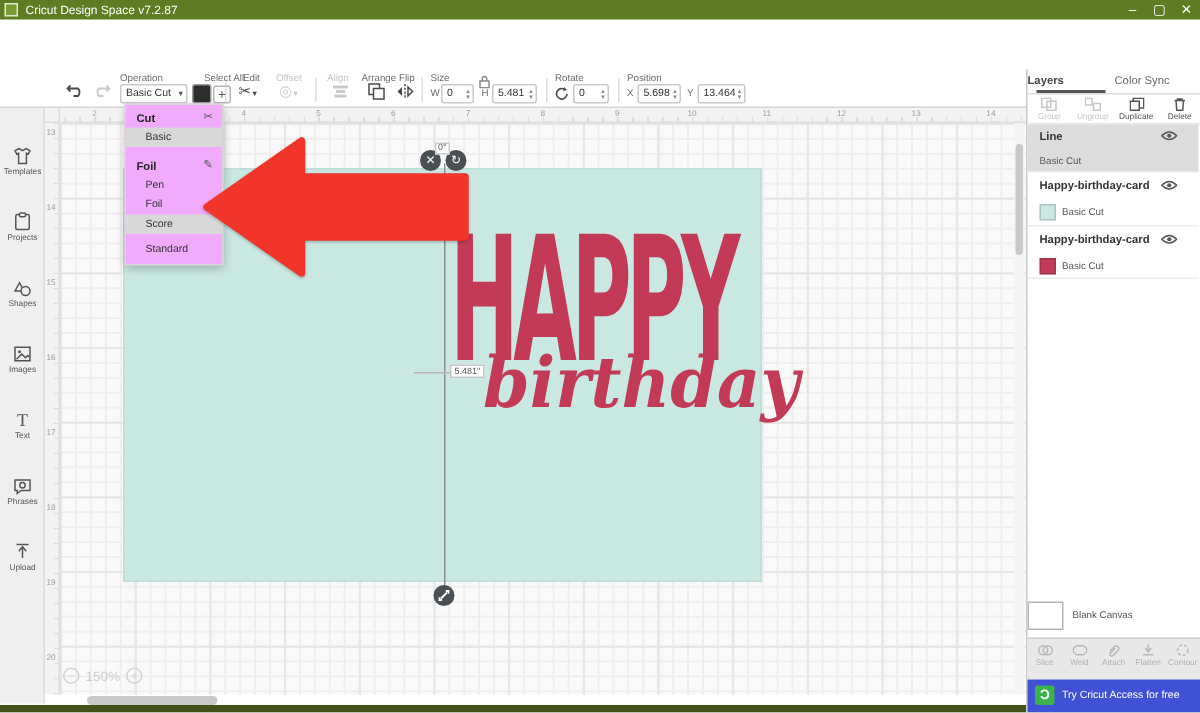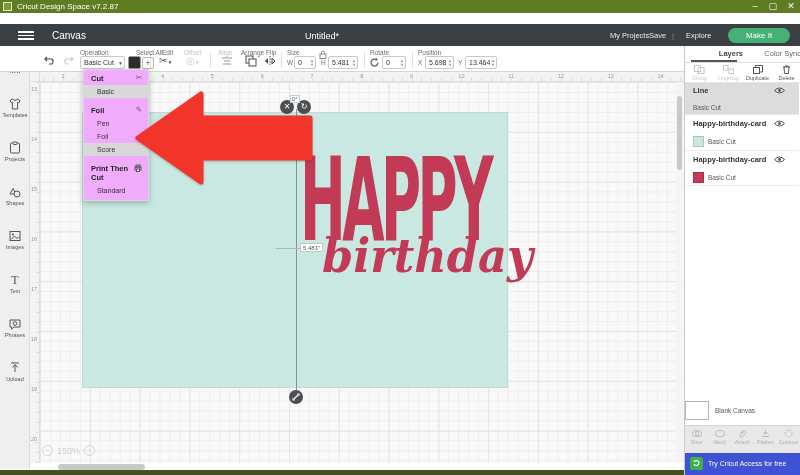--- a/index.html
+++ b/index.html
@@ -99,21 +99,21 @@
   .om-item { position:relative; padding:3px 6px 3px 13px; cursor:pointer; }
   .om-item.hl { background:#d8d8d8; }
   .om-item .om-sub { position:absolute; right:5px; top:3px; font-size:6px; color:#555; }
   .om-gap { height:4px; }
 
   
   #red-arrow { left:128px; top:86px; z-index:9; filter:drop-shadow(0 1px 1px rgba(0,0,0,0.25)); }
 
   
   #rpanel { left:684px; top:46px; width:116px; height:429px; background:#fff; border-left:1px solid #c9c9c9; z-index:5; }
-  .rtab { position:absolute; top:0; height:28px; font-size:7.5px; line-height:16px; text-align:right; cursor:pointer; }
+  .rtab { position:absolute; top:0; height:28px; font-size:7.5px; line-height:16px; text-align:left; cursor:pointer; }
   #tabs-border { position:absolute; left:0; top:16px; width:116px; height:1px; background:#ddd; }
   #tab-underline { position:absolute; left:6px; top:14px; width:46px; height:2px; background:#555; }
   .rp-act { position:absolute; top:19px; width:29px; text-align:center; cursor:pointer; }
   .rp-act .lab { font-size:5.5px; display:block; margin-top:1px; }
   .rp-act.en { color:#555; } .rp-act.en .lab { color:#555; }
   .rp-act.dis { color:#c6c6c6; } .rp-act.dis .lab { color:#c6c6c6; }
   #rp-actions-border { position:absolute; left:0; top:36px; width:116px; height:1px; background:#e5e5e5; }
   .layer-group { position:absolute; left:0; width:114px;text-align:center; }
   .layer-group.sel { background:#dcdcdc; }
   .layer-title { position:absolute; left:8px; top:3px; font-size:7.5px; font-weight:bold; color:#333; white-space:nowrap; }
@@ -141,34 +141,20 @@
 
   <div class="abs" id="titlebar">
     <div class="abs" id="win-icon"></div>
     <span class="abs" id="app-title">Cricut Design Space  v7.2.87</span>
     <span class="abs winctl" style="left:748px;">–</span>
     <span class="abs winctl" style="left:766px;">▢</span>
     <span class="abs winctl" style="left:784px;">✕</span>
   </div>
 
 
-  <div class="abs" id="header">
-    <div class="abs" id="hamburger">
-      <span></span>
-        <span></span>
-        <span></span>
-    </div>
-    <span class="abs" id="view-label">Canvas</span>
-    <span class="abs" id="doc-title">Untitled*</span>
-    <span class="abs hdr-link" style="left:610px;">My Projects</span>
-    <span class="abs hdr-link" style="left:649px;">Save</span>
-    <span class="abs hdr-link" style="left:672px;color:#888;">|</span>
-    <span class="abs hdr-link" style="left:686px;">Explore</span>
-    <div class="abs" id="makeit-btn">Make It</div>
-  </div>
 
   <div class="abs" id="toolbar">
     <span class="tb-ico" style="left:44px;top:7px;">
       <svg class="icon" width="13" height="12" viewBox="0 0 13 12">
           <path d="M3 4 L1 6 L3 8" fill="none" stroke="#4a4a4a" stroke-width="1.2"></path>
           <path d="M1.5 6 H8 a3.5 3.5 0 0 1 0 5 H5" fill="none" stroke="#4a4a4a" stroke-width="1.2"></path>
         </svg>
     </span>
     <span class="tb-ico dis" style="left:61px;top:7px;">
       <svg class="icon" width="13" height="12" viewBox="0 0 13 12">
@@ -394,30 +380,20 @@
       <span>Foil</span>
       <span class="om-ico">✎</span>
     </div>
     <div class="om-item">Pen</div>
     <div class="om-item">
       <span>Foil</span>
       <span class="om-sub">▸</span>
     </div>
     <div class="om-item hl">Score</div>
     <div class="om-gap"></div>
-    <div class="om-header">
-      <span>Print Then Cut</span>
-      <span class="om-ico">
-        <svg class="icon" width="8" height="8" viewBox="0 0 8 8" style="display:inline-block;vertical-align:middle;">
-            <rect x="1" y="3" width="6" height="3" fill="none" stroke="#555"></rect>
-            <rect x="2" y="1" width="4" height="2" fill="none" stroke="#555"></rect>
-            <rect x="2.5" y="5" width="3" height="2.5" fill="#fff" stroke="#555"></rect>
-          </svg>
-      </span>
-    </div>
     <div class="om-item">Standard</div>
   </div>
 
   <svg class="abs" id="red-arrow" width="190" height="104" viewBox="0 0 190 104">
     <polygon points="10,52 73,8 73,32 182,32 182,72 73,72 73,96" fill="#f2352b" stroke="#f2352b" stroke-width="5" stroke-linejoin="round"></polygon>
   </svg>
 
   <div class="abs" id="vscroll-track"></div>
   <div class="abs" id="vscroll-thumb"></div>
   <div class="abs" id="hscroll-thumb"></div>

